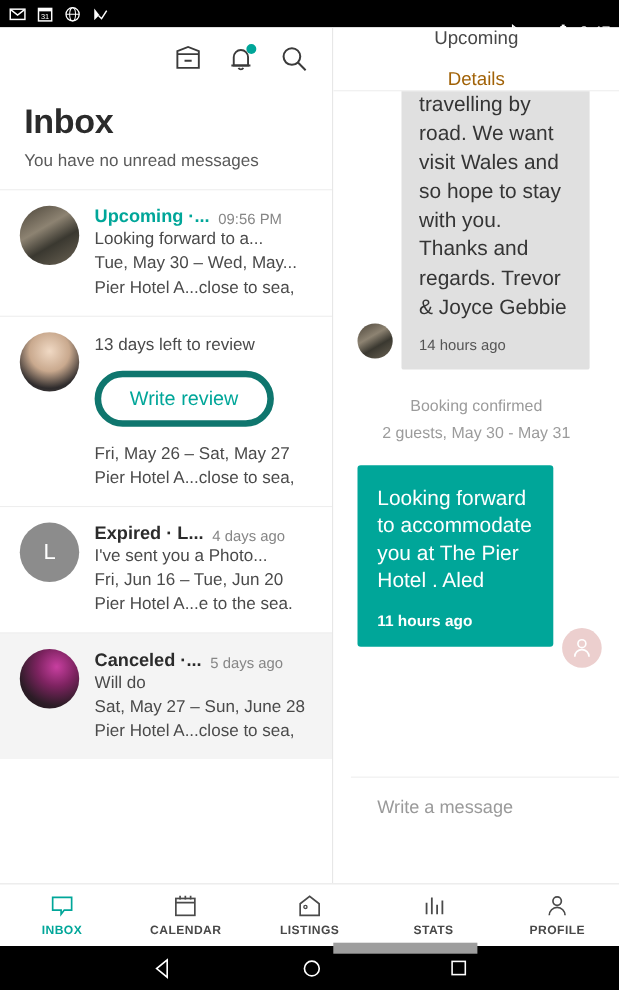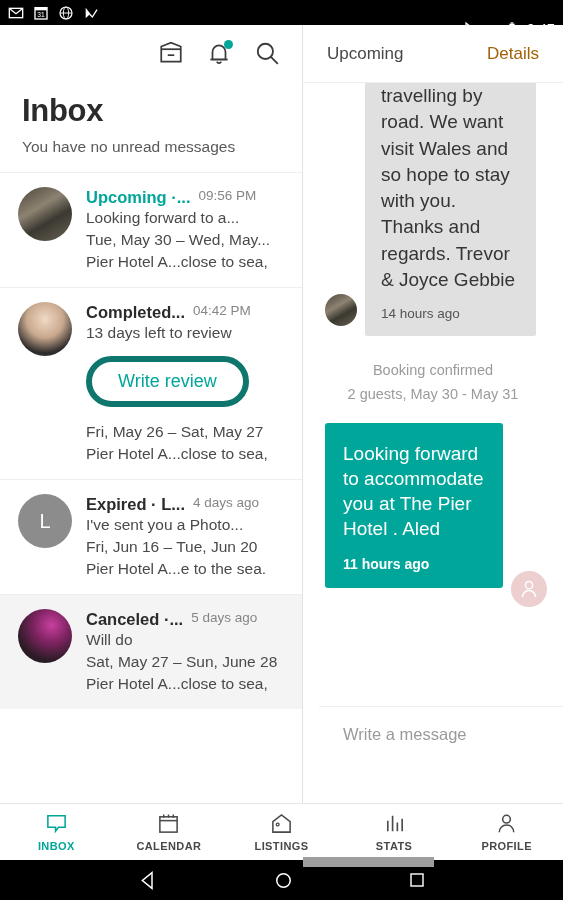--- a/index.html
+++ b/index.html
@@ -76,21 +76,21 @@
     position: relative;
   }
   .thread.selected { background: #f4f4f4; }
   .avatar {
     width: 54px; height: 54px; border-radius: 50%;
     flex: 0 0 54px; overflow: hidden;
     display: flex; align-items: center; justify-content: center;
     color: #fff; font-size: 20px;
   }
   .tbody { flex: 1; min-width: 0; padding-top: 1px; }
-  .trow1 { display: flex; align-items: flex-start; gap: 8px; }
+  .trow1 { display: flex; align-items: flex-end; gap: 8px; }
   .tstatus { font-size: 16.5px; font-weight: bold; white-space: nowrap; }
   .tstatus.teal { color: #00a699; }
   .tstatus.dark { color: #2b2b2b; }
   .ttime { font-size: 13.5px; color: #868686; white-space: nowrap; }
   .tline {
     font-size: 15.5px; color: #4a4a4a;
     line-height: 1.42; white-space: nowrap; overflow: hidden;
   }
   .btn-review {
     display: inline-block;
@@ -102,20 +102,21 @@
     font-size: 18px;
     background: #fff;
   }
 
   
   .rp-header {
     height: 58px;
     display: flex; align-items: center; justify-content: space-between;
     padding: 0 24px 0 24px;
     border-bottom: 1px solid #eeeeee;
+    flex-direction: column;
   }
   .rp-h-title { font-size: 17px; color: #484848; }
   .rp-h-action { font-size: 17px; color: #a16207; }
 
   .rp-thread {
     position: relative;
     height: 623px;
     overflow: hidden;
     padding: 0 22px;
   }
@@ -309,24 +310,20 @@
           </div>
           <div class="tline">Looking forward to a...</div>
           <div class="tline">Tue, May 30 – Wed, May...</div>
           <div class="tline">Pier Hotel A...close to sea,</div>
         </div>
       </div>
 
       <div class="thread">
         <div class="avatar" style="background:radial-gradient(circle at 50% 32%,#f0d9c4 0%,#c9a98e 40%,#2e2b2c 74%,#4a4446 100%);"></div>
         <div class="tbody">
-          <div class="trow1">
-            <span class="tstatus dark">Completed...</span>
-            <span class="ttime">04:42 PM</span>
-          </div>
           <div class="tline">13 days left to review</div>
           <div class="btn-review">Write review</div>
           <div class="tline">Fri, May 26 – Sat, May 27</div>
           <div class="tline">Pier Hotel A...close to sea,</div>
         </div>
       </div>
 
       <div class="thread">
         <div class="avatar" style="background:#8c8c8c;">
           <span>L</span>

